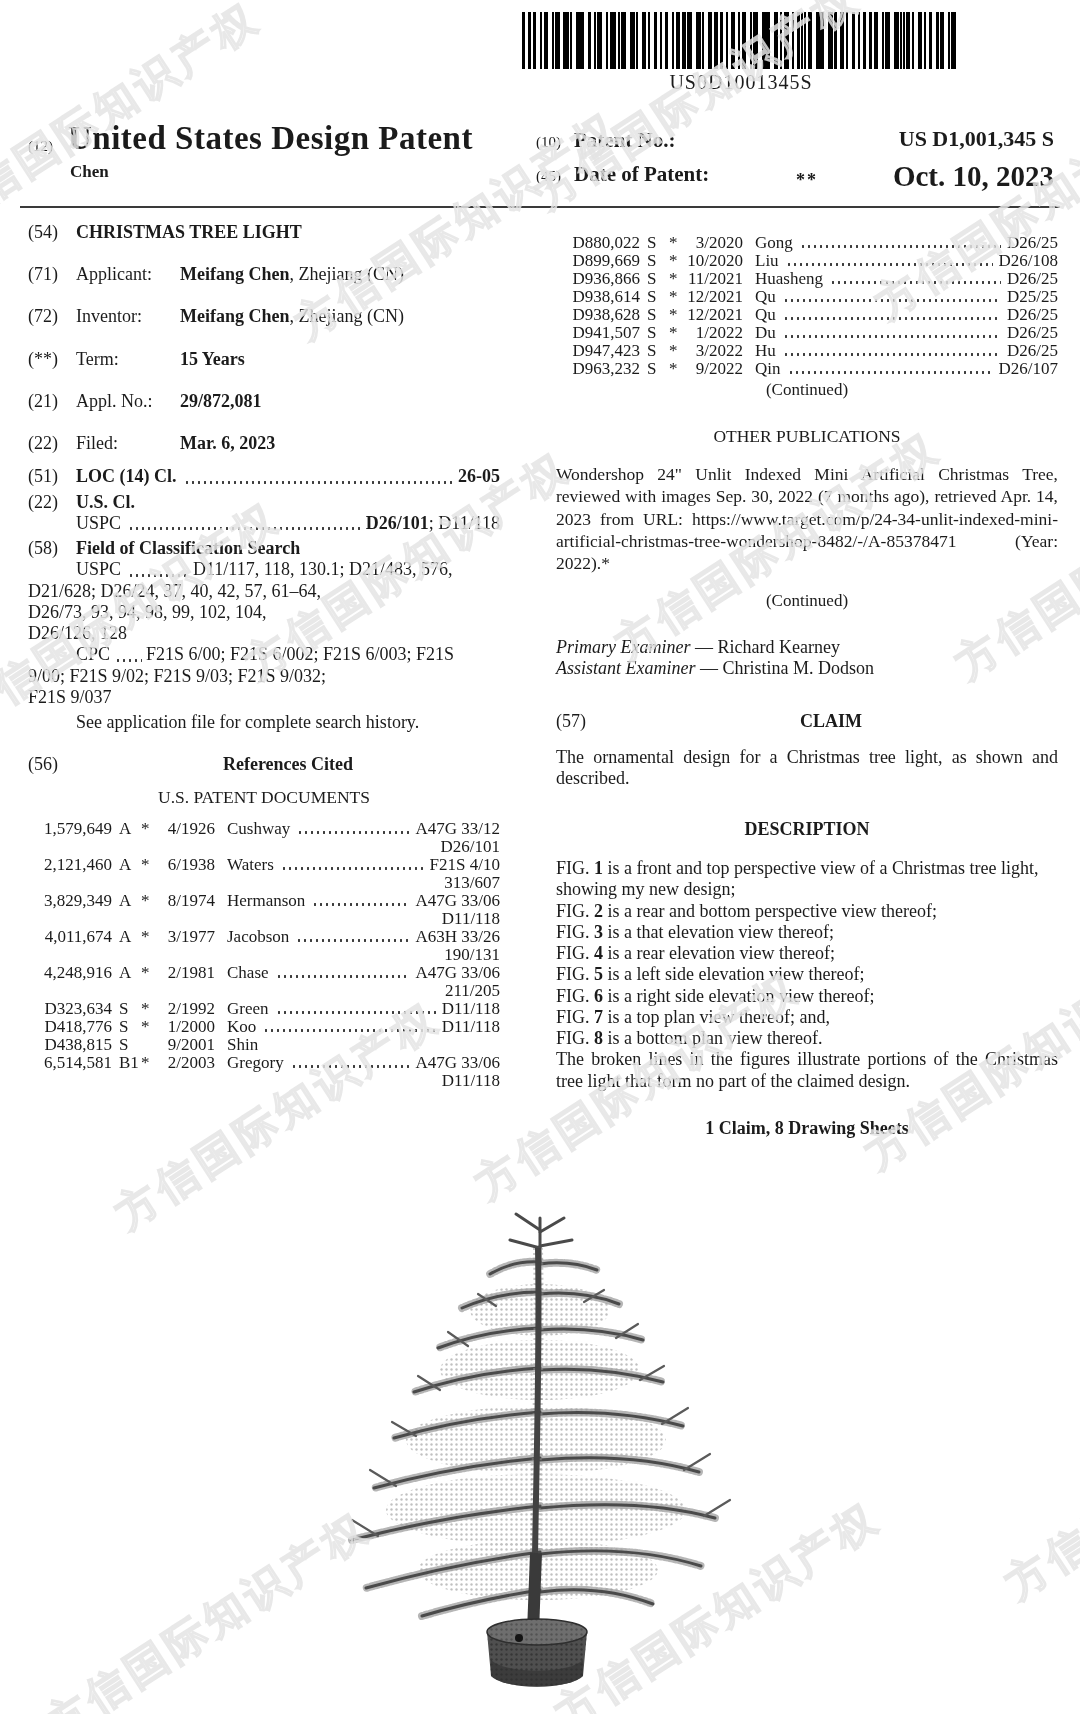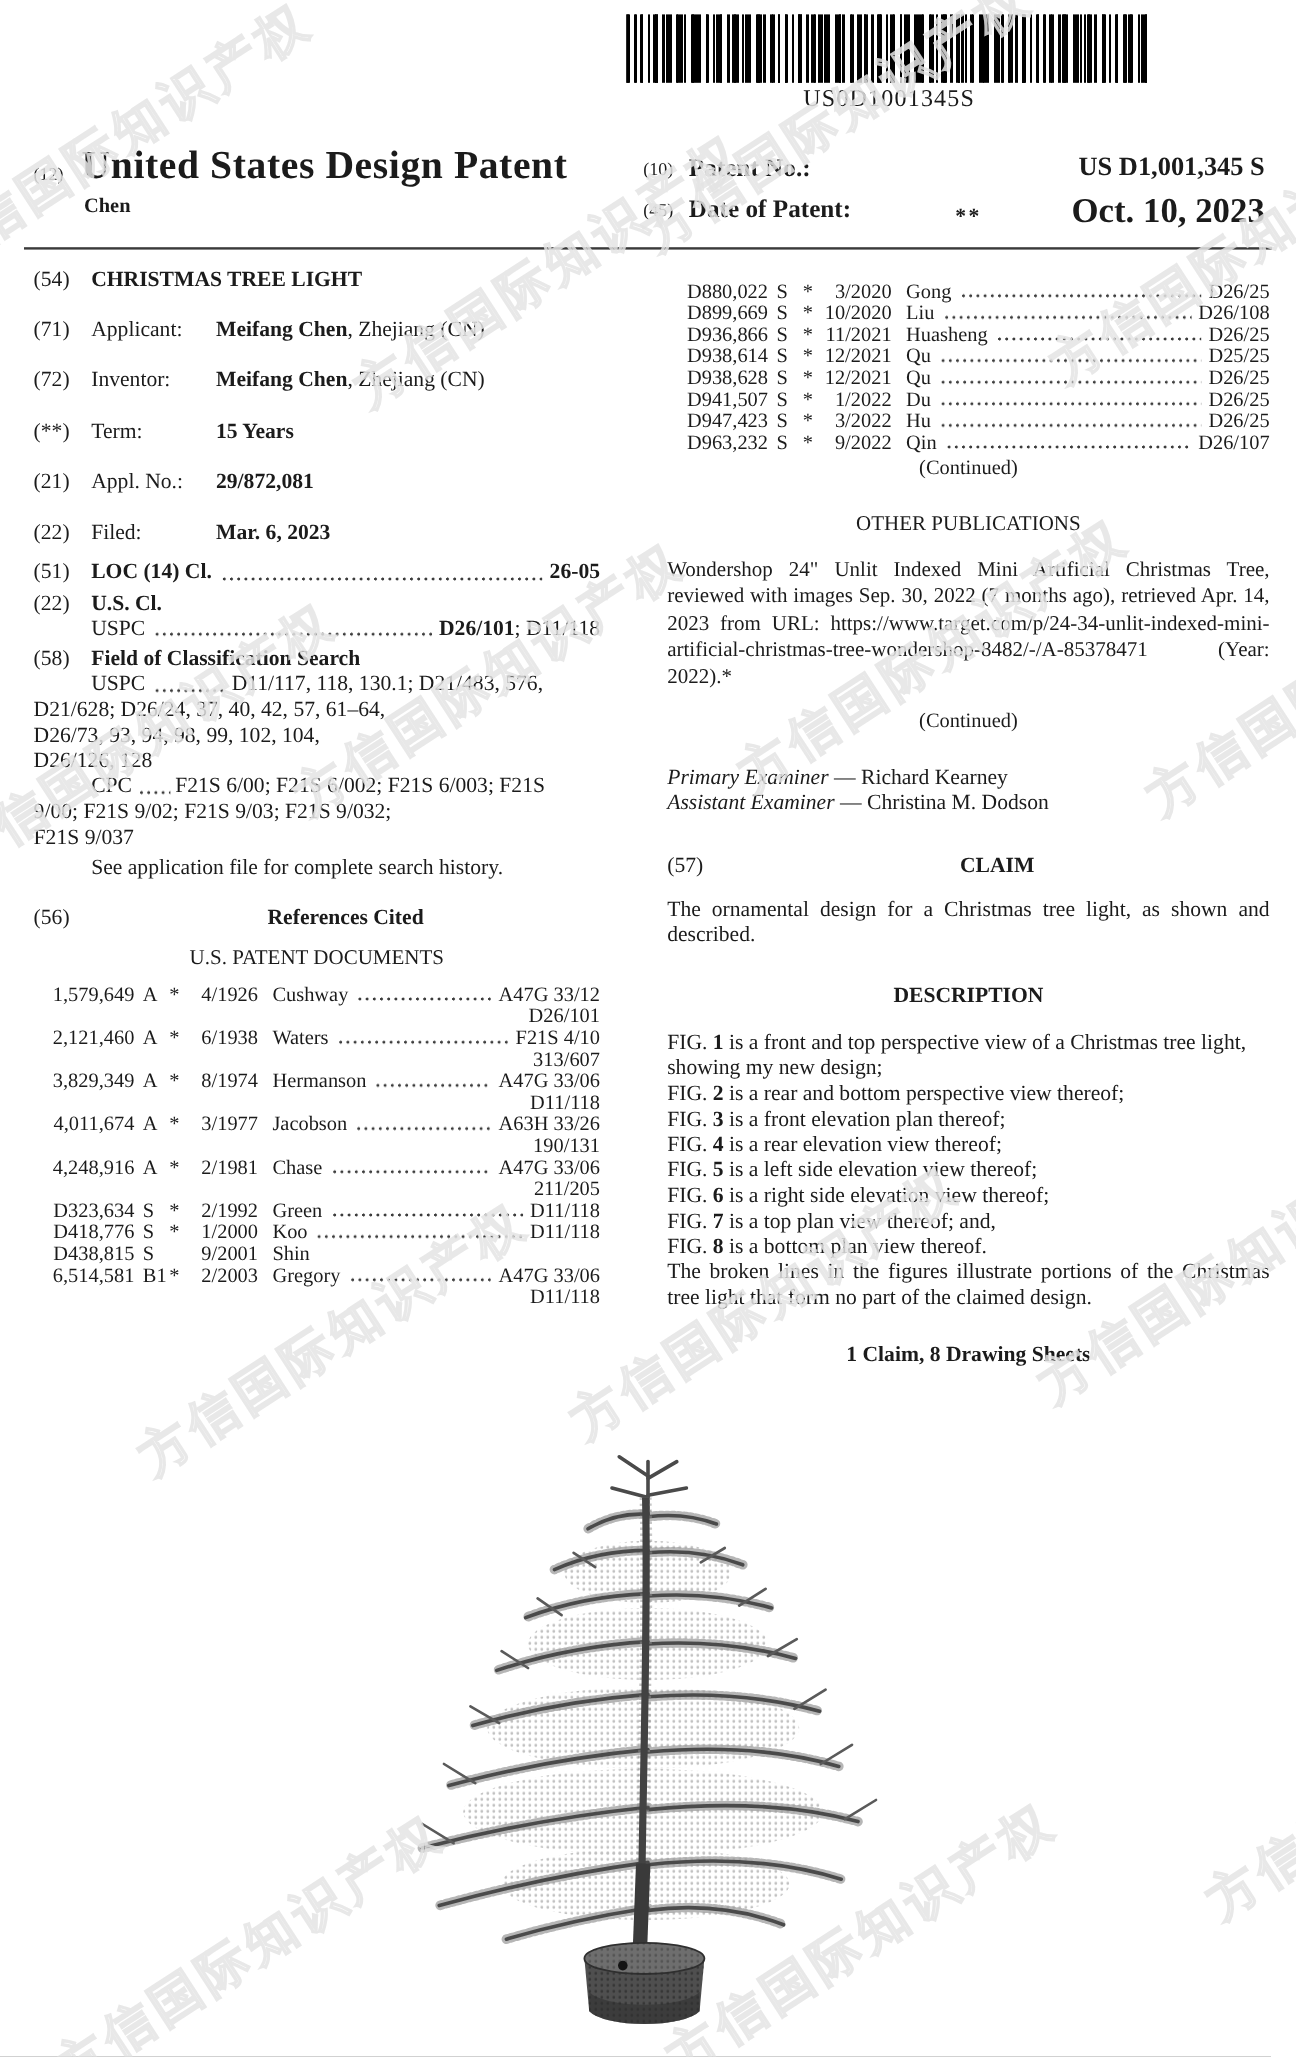--- a/index.html
+++ b/index.html
@@ -402,21 +402,21 @@
       <span class="fnum">(57)</span>
       <span class="sec-title">CLAIM</span>
     </div>
     <div class="just" style="margin-bottom:30px">The ornamental design for a Christmas tree light, as shown and described.</div>
 
     <div class="ctr b" style="margin-bottom:18px">DESCRIPTION</div>
 
     <div>
       <div class="fig-line"><span>FIG.</span>&nbsp;<span class="fl-num">1</span>&nbsp;<span>is a front and top perspective view of a Christmas tree light, showing my new design;</span></div>
       <div class="fig-line"><span>FIG.</span>&nbsp;<span class="fl-num">2</span>&nbsp;<span>is a rear and bottom perspective view thereof;</span></div>
-      <div class="fig-line"><span>FIG.</span>&nbsp;<span class="fl-num">3</span>&nbsp;<span>is a front elevation plan thereof;</span></div>
+      <div class="fig-line"><span>FIG.</span>&nbsp;<span class="fl-num">3</span>&nbsp;<span>is a that elevation view thereof;</span></div>
       <div class="fig-line"><span>FIG.</span>&nbsp;<span class="fl-num">4</span>&nbsp;<span>is a rear elevation view thereof;</span></div>
       <div class="fig-line"><span>FIG.</span>&nbsp;<span class="fl-num">5</span>&nbsp;<span>is a left side elevation view thereof;</span></div>
       <div class="fig-line"><span>FIG.</span>&nbsp;<span class="fl-num">6</span>&nbsp;<span>is a right side elevation view thereof;</span></div>
       <div class="fig-line"><span>FIG.</span>&nbsp;<span class="fl-num">7</span>&nbsp;<span>is a top plan view thereof; and,</span></div>
       <div class="fig-line"><span>FIG.</span>&nbsp;<span class="fl-num">8</span>&nbsp;<span>is a bottom plan view thereof.</span></div>
     </div>
 
     <div class="just">The broken lines in the figures illustrate portions of the Christmas tree light that form no part of the claimed design.</div>
 
     <div class="ctr b" style="margin-top:26px">1 Claim, 8 Drawing Sheets</div>

